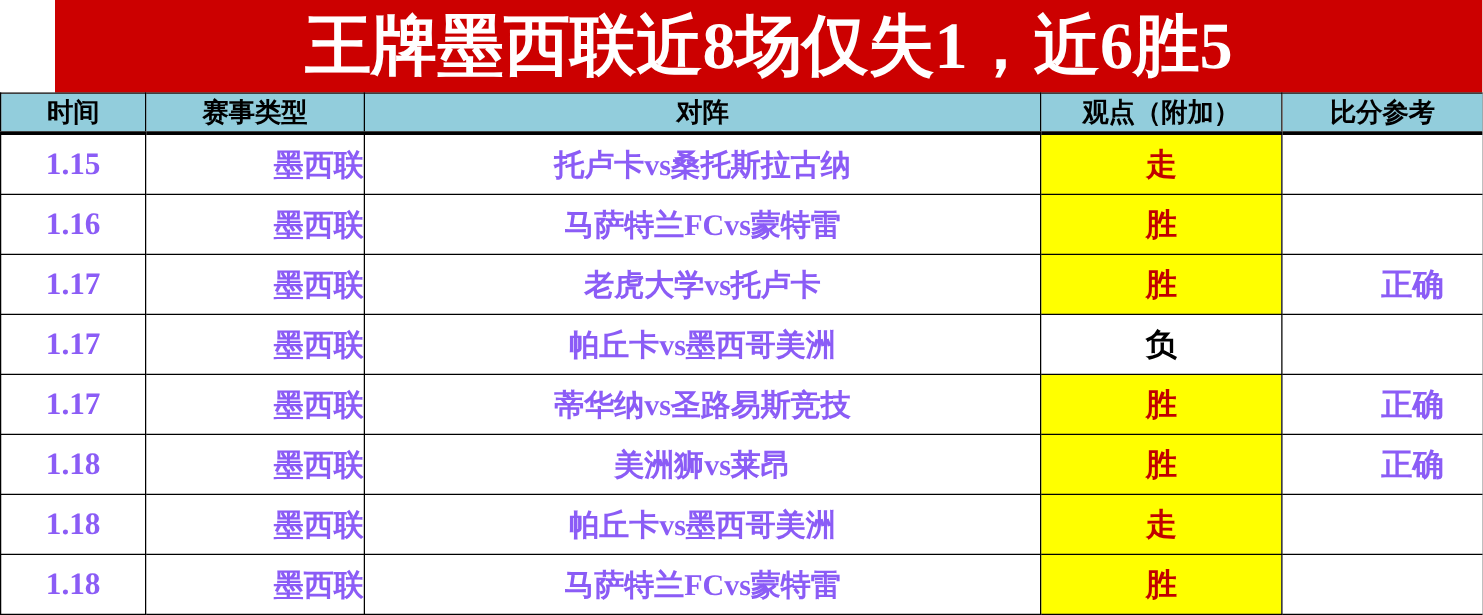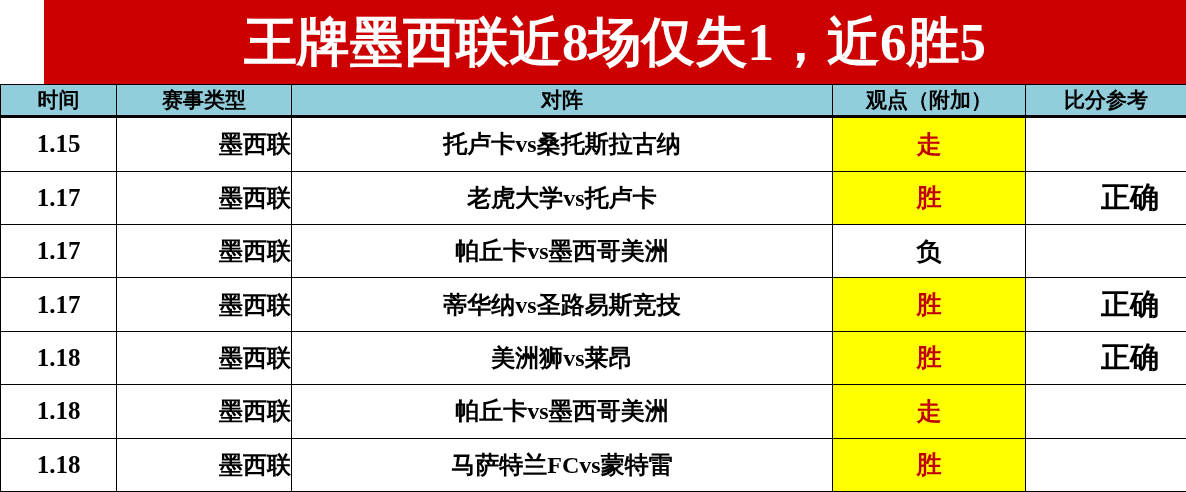--- a/index.html
+++ b/index.html
@@ -70,27 +70,27 @@
     background: #92CDDC;
     color: #000000;
     font-size: 21px;
     border-top: 1px solid #000000;
     border-bottom: 3px solid #000000;
   }
   tbody tr.data-row td {
     height: 47px;
     background: #ffffff;
     font-size: 25px;
-    color: #000000;
+    color: #8b5cf6;
   }
   tbody tr.data-row td.cell-time { font-size: 25px; }
   tbody tr.data-row td.cell-league { font-size: 24px; text-align: right; }
   tbody tr.data-row td.cell-match { font-size: 24px; }
   tbody tr.data-row td.cell-view { font-size: 25px; }
-  tbody tr.data-row td.cell-score { font-size: 29px; padding-left: 48px; }
+  tbody tr.data-row td.cell-score { font-size: 25px; padding-left: 48px; }
 
   td.hl-yellow { background: #FFFF00 !important; }
   td.txt-black { color: #000000 !important; }
   td.txt-red   { color: #C00000 !important; }
 </style>
 </head>
 <body>
 
 <div class="sheet">
 
@@ -114,20 +114,27 @@
         <th>观点（附加）</th>
         <th>比分参考</th>
       </tr>
     </thead>
     <tbody id="table-body">
         <tr class="data-row">
           <td class="cell-time">1.15</td>
           <td class="cell-league">墨西联</td>
           <td class="cell-match">托卢卡vs桑托斯拉古纳</td>
           <td class="cell-view hl-yellow txt-red">走</td>
+          <td class="cell-score"></td>
+        </tr>
+        <tr class="data-row">
+          <td class="cell-time">1.16</td>
+          <td class="cell-league">墨西联</td>
+          <td class="cell-match">马萨特兰FCvs蒙特雷</td>
+          <td class="cell-view hl-yellow txt-red">胜</td>
           <td class="cell-score"></td>
         </tr>
         <tr class="data-row">
           <td class="cell-time">1.17</td>
           <td class="cell-league">墨西联</td>
           <td class="cell-match">老虎大学vs托卢卡</td>
           <td class="cell-view hl-yellow txt-red">胜</td>
           <td class="cell-score">正确</td>
         </tr>
         <tr class="data-row">

